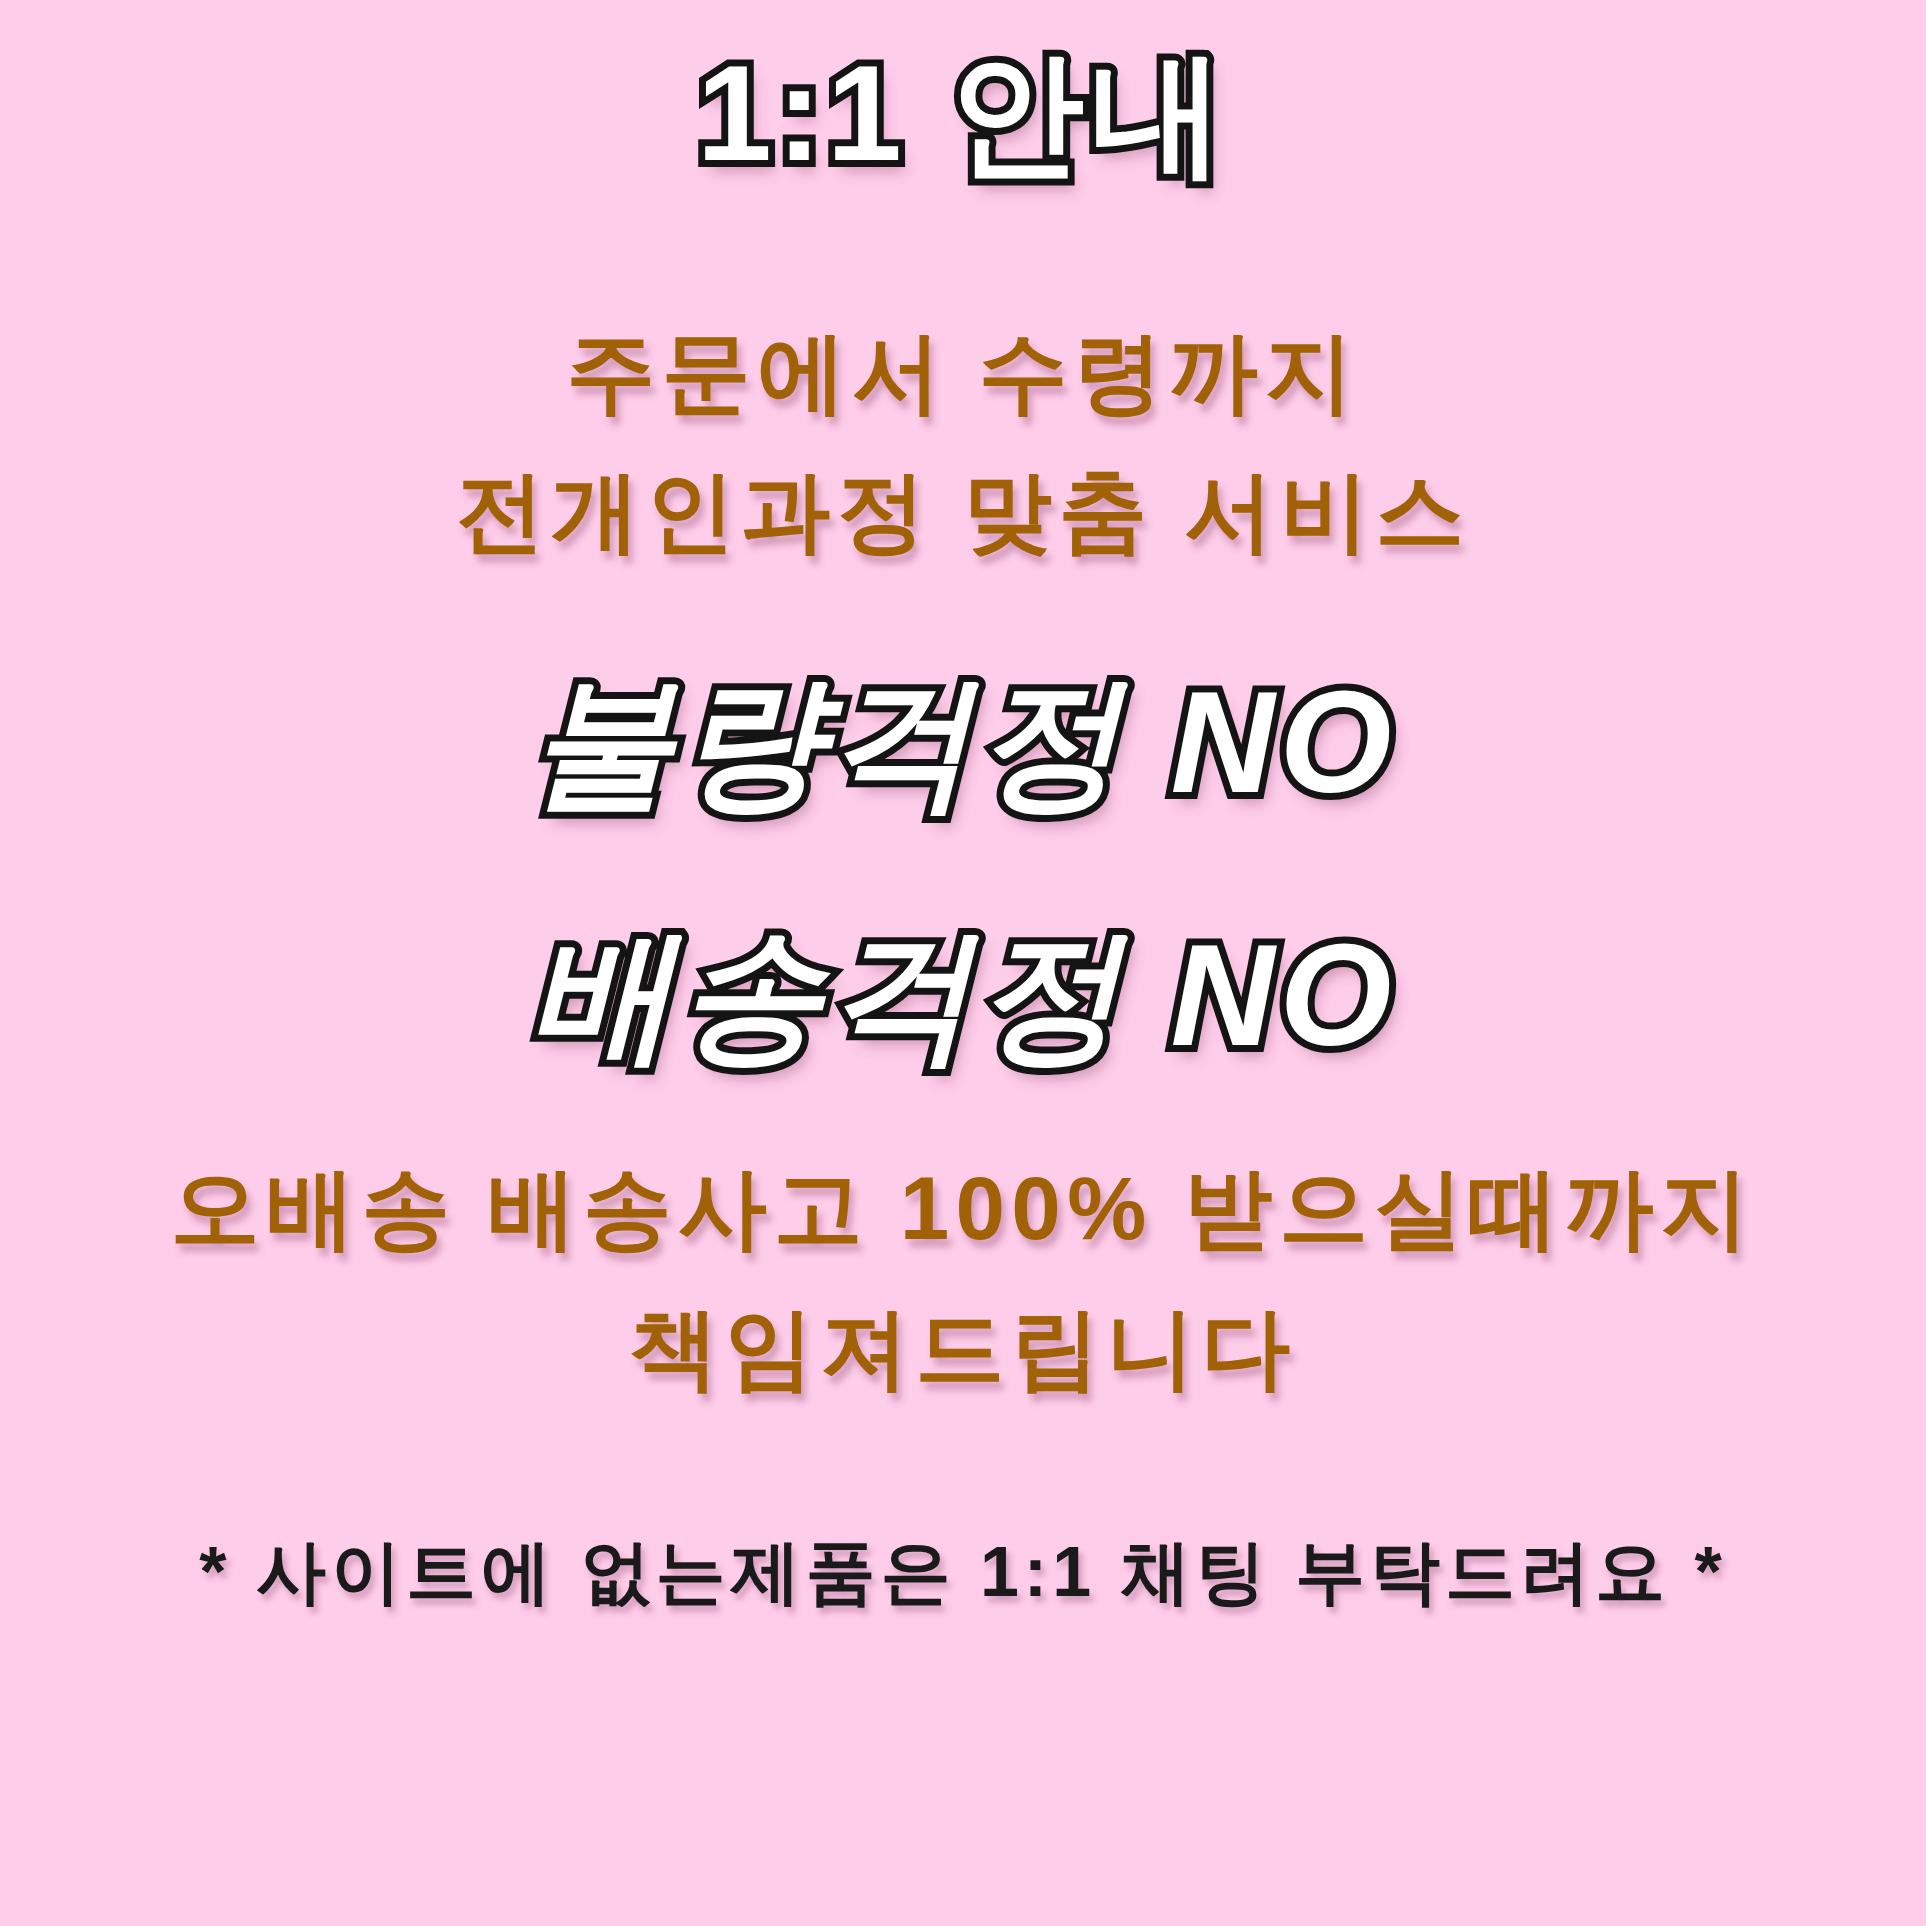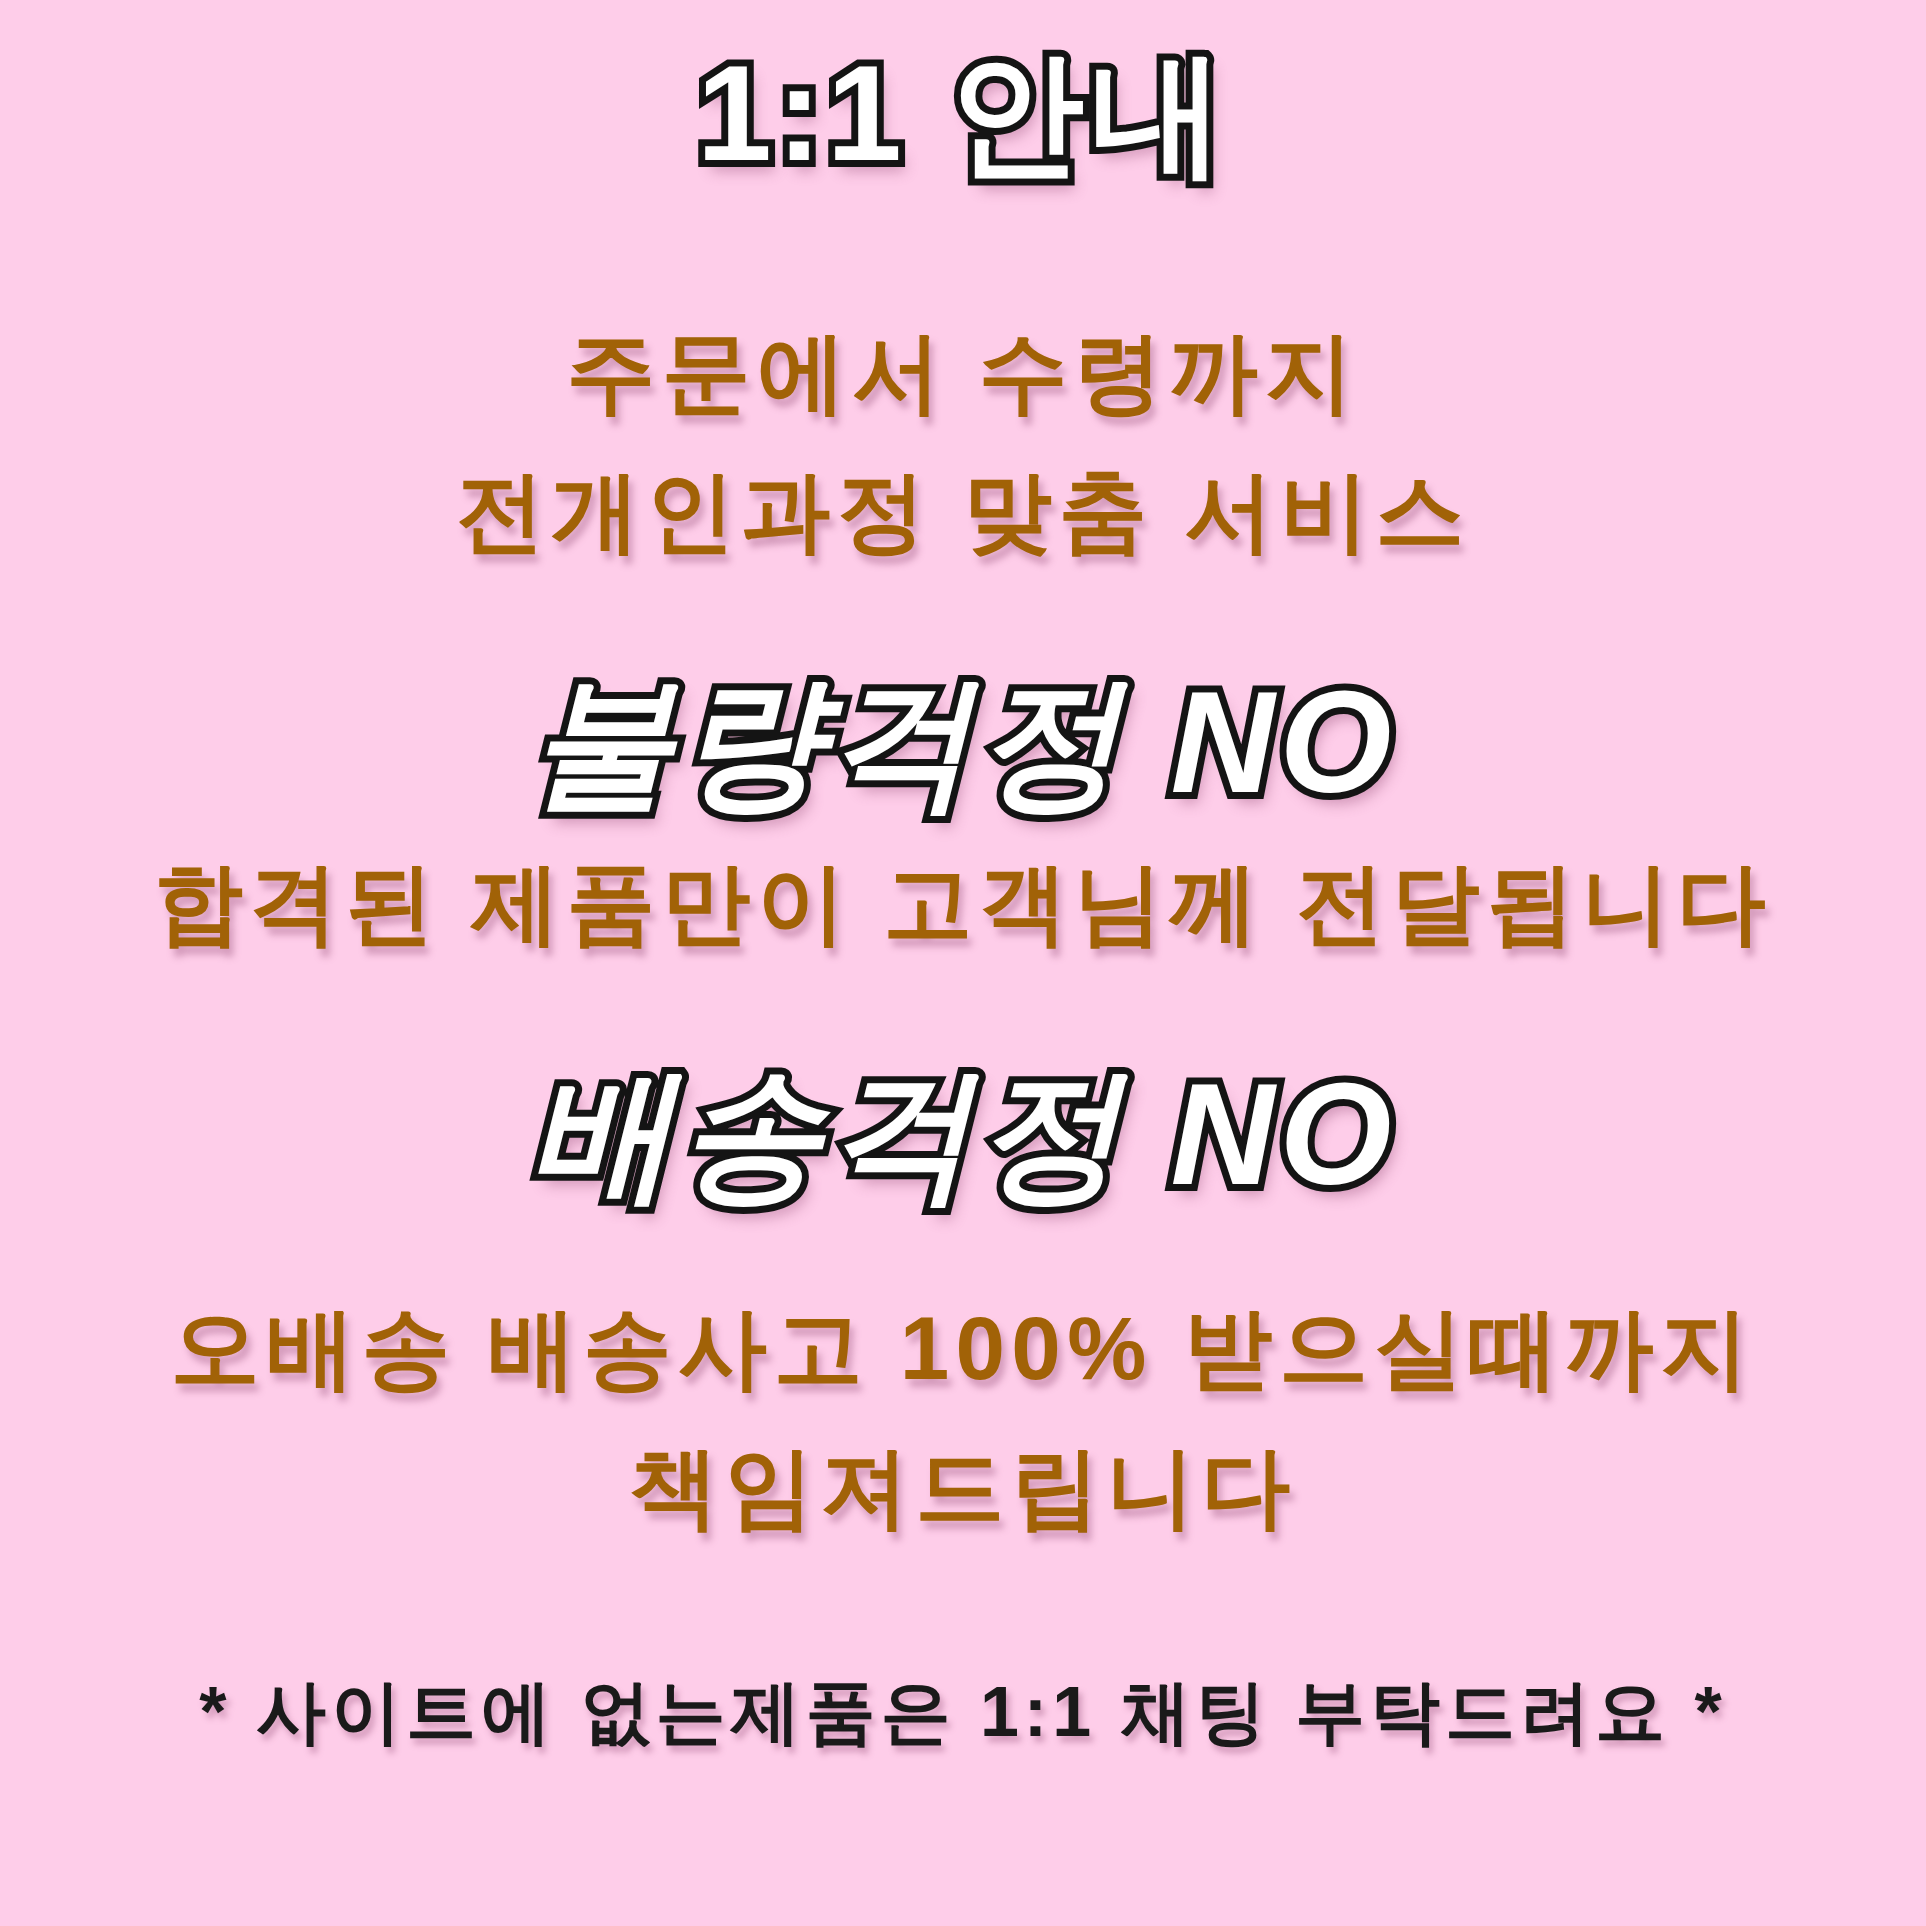--- a/index.html
+++ b/index.html
@@ -91,21 +91,20 @@
     <span class="stroke" aria-hidden="true">1:1 안내</span><span class="fill">1:1 안내</span>
   </h1>
 
   <p class="body-line gap-title-body">주문에서 수령까지</p>
   <p class="body-line gap-small">전개인과정 맞춤 서비스</p>
 
   <h2 class="outlined heading gap-body-heading">
     <span class="stroke" aria-hidden="true">불량걱정 NO</span><span class="fill">불량걱정 NO</span>
   </h2>
 
-  <p class="body-line gap-small">합격된 제품만이 고객님께 전달됩니다</p>
 
   <h2 class="outlined heading gap-body-heading">
     <span class="stroke" aria-hidden="true">배송걱정 NO</span><span class="fill">배송걱정 NO</span>
   </h2>
 
   <p class="body-line gap-heading-body">오배송 배송사고 100% 받으실때까지</p>
   <p class="body-line gap-small">책임져드립니다</p>
 
   <p class="footer-line gap-body-footer">* 사이트에 없는제품은  1:1 채팅 부탁드려요 *</p>
 

